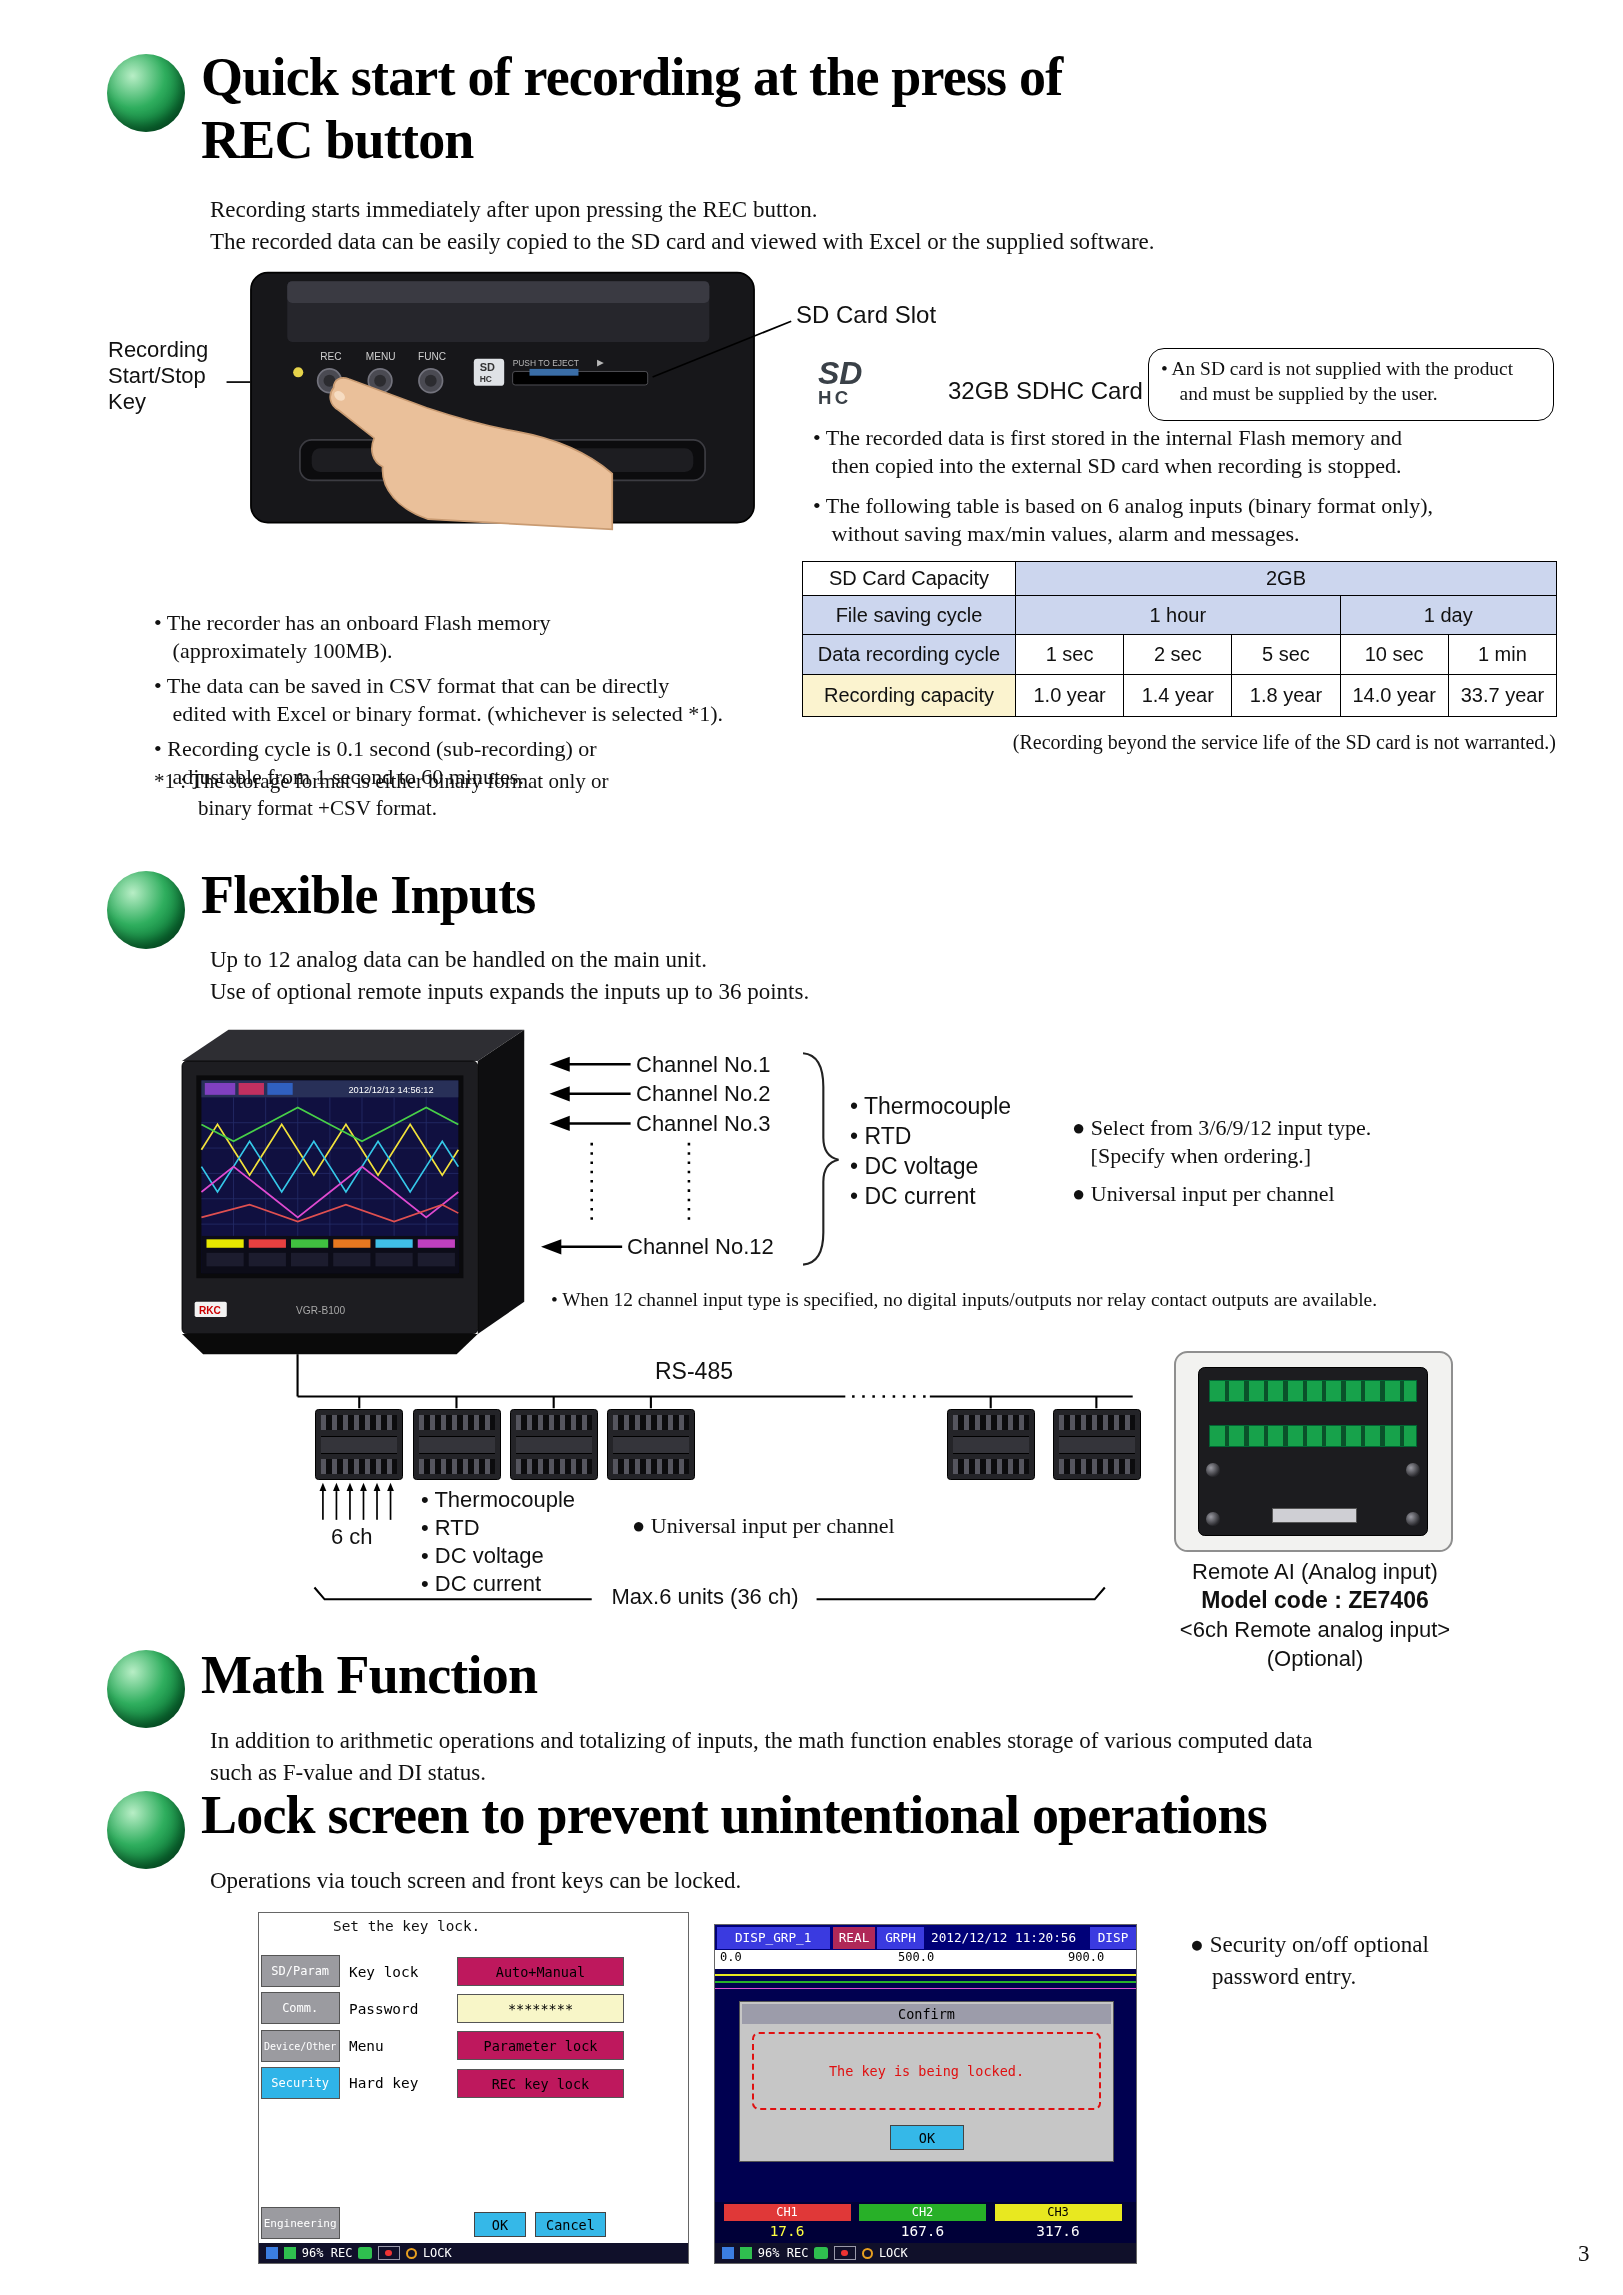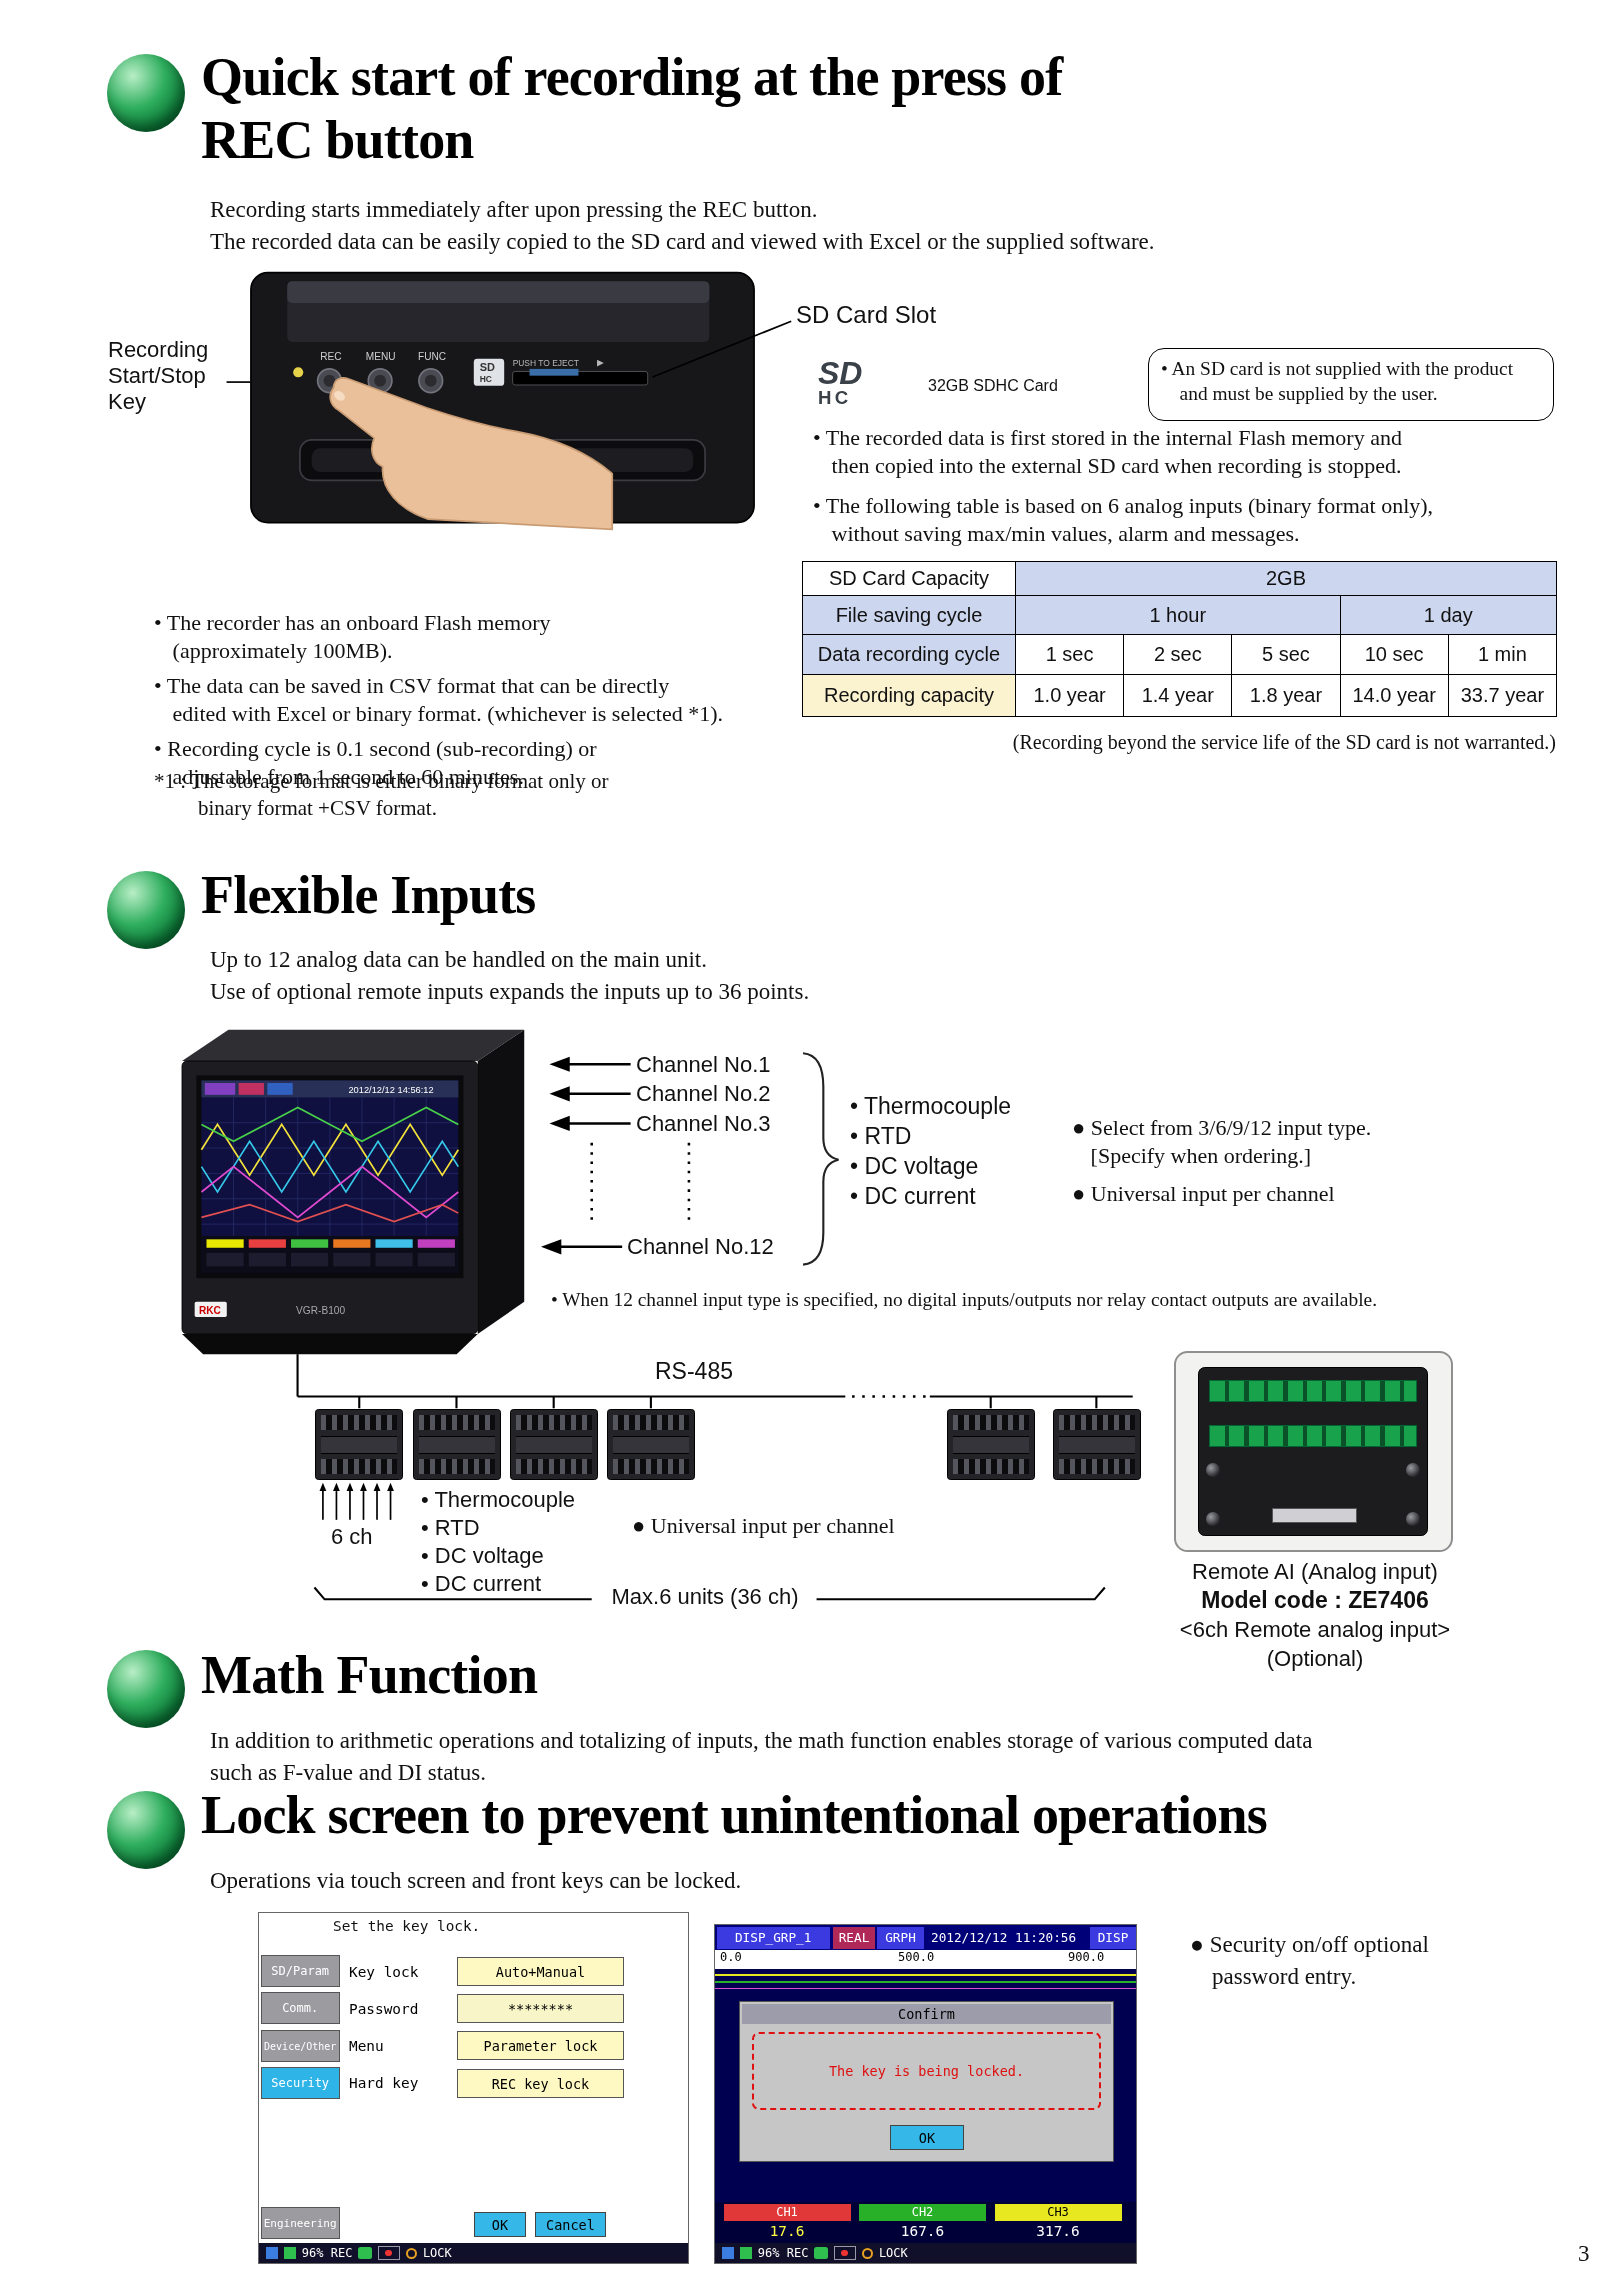--- a/index.html
+++ b/index.html
@@ -23,21 +23,21 @@
 .module::after{content:"";position:absolute;left:5px;right:5px;bottom:5px;height:15px;background:repeating-linear-gradient(90deg,#55555e 0 5px,#0c0c0e 5px 11px)}
 .module .mid{position:absolute;left:5px;right:5px;top:26px;height:18px;background:#34343a;border-top:0.8px solid #000;border-bottom:0.8px solid #000}
 .photo{position:absolute;left:1174px;top:1351px;width:279px;height:201px;border:2.5px solid #8f8f8f;border-radius:13.5px;background:#f2f2f0}
 .rmod{position:absolute;left:22px;top:13.5px;width:230px;height:169px;background:#1c1c1f;border-radius:6.8px;border:1.7px solid #000}
 .rstrip{position:absolute;left:10px;right:10px;height:22px;background:repeating-linear-gradient(90deg,#17a24b 0 15px,#0a512a 15px 19.4px);border:0.8px solid #063}
 .screw{width:14.4px;height:14.4px;border-radius:50%;background:radial-gradient(circle at 35% 35%,#9a9aa2,#27272b 70%);position:absolute}
 .rlab{position:absolute;left:73px;bottom:12px;width:85px;height:15px;background:#cfcfd4;border:0.8px solid #555}
 .shot{position:absolute;background:#fff;border:0.8px solid #666;overflow:hidden}
 .sbtn{position:absolute;left:1.7px;width:79px;height:32px;color:#fff;font-family:"DejaVu Sans Mono",monospace;font-size:12px;display:flex;align-items:center;justify-content:center;background:#9b9ba0;border:0.8px solid #555}
 .sbtn.sel{background:#2fb4e8}
-.vbtn{position:absolute;left:198px;width:167px;height:29px;background:#fef9c3;border:0.8px solid #555;font-family:"DejaVu Sans Mono",monospace;font-size:13.5px;display:flex;align-items:center;justify-content:center;color:#000}
+.vbtn{position:absolute;left:198px;width:167px;height:29px;background:#be185d;border:0.8px solid #555;font-family:"DejaVu Sans Mono",monospace;font-size:13.5px;display:flex;align-items:center;justify-content:center;color:#000}
 .vbtn.field{background:#f8f6c8}
 .cybtn{position:absolute;height:25px;background:#35b8e8;border:0.8px solid #444;font-family:"DejaVu Sans Mono",monospace;font-size:13.5px;display:flex;align-items:center;justify-content:center;color:#000}
 .slab{position:absolute;left:90px;font-family:"DejaVu Sans Mono",monospace;font-size:14.4px;color:#000}
 .statusbar{position:absolute;left:0;right:0;bottom:0;height:20px;background:#10102a;display:flex;align-items:center;gap:6px;padding:0 6.8px;font-family:"DejaVu Sans Mono",monospace;font-size:12px;color:#fff}
 .st-ic{width:12px;height:12px;flex:0 0 auto}
 .st-blue{background:#3b7de0}
 .st-green{background:#2fbf4f}
 .st-green2{background:#2fbf4f;border-radius:2.5px;width:13.5px}
 .st-box{width:22px;height:13.5px;border:0.8px solid #99a;display:flex;align-items:center;justify-content:center;flex:0 0 auto}
 .st-dot{width:6.8px;height:6.8px;border-radius:50%;background:#e33}
@@ -93,21 +93,21 @@
 
   <div class="abs sansl" style="left:108px;top:337px;white-space:pre-line">Recording
 Start/Stop
 Key</div>
   <div class="abs sans" style="left:796px;top:301px;font-size:24px">SD Card Slot</div>
 
   <div class="abs" style="left:818px;top:358px;width:95px;height:56px">
     <div style="font-family:'Liberation Sans',sans-serif;font-weight:900;font-style:italic;font-size:32px;line-height:30px;color:#3a4148">SD</div>
     <div style="font-family:'Liberation Sans',sans-serif;font-weight:900;font-size:18.6px;line-height:20px;letter-spacing:3.4px;color:#3a4148">HC</div>
   </div>
-  <div class="abs sans" style="left:928px;top:377px;font-size:16px">32GB SDHC Card</div>
+  <div class="abs sans" style="left:948px;top:377px;font-size:24px">32GB SDHC Card</div>
 
   <div class="abs" style="left:1148px;top:348px;width:406px;height:73px;border:1.7px solid #000;border-radius:16px;padding:6.8px 12px;font-size:19.4px;line-height:25px">
     <div>• An SD card is not supplied with the product</div>
     <div class="ind22">and must be supplied by the user.</div>
   </div>
 
   <div class="abs serif26" style="left:813px;top:424px;width:752px">
     <div style="margin-bottom:12px">
       <div>• The recorded data is first stored in the internal Flash memory and</div>
       <div class="ind22">then copied into the external SD card when recording is stopped.</div>

